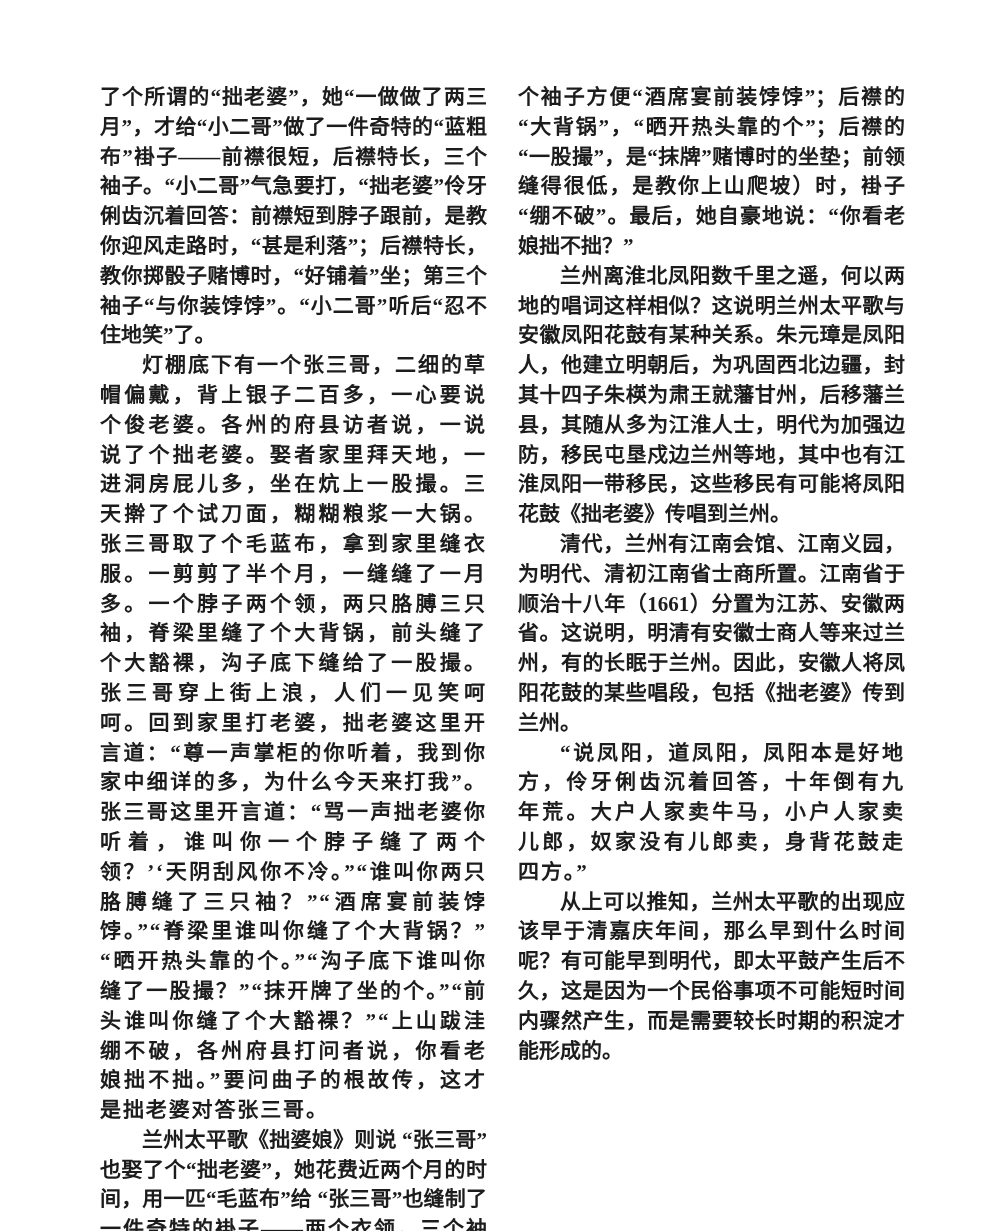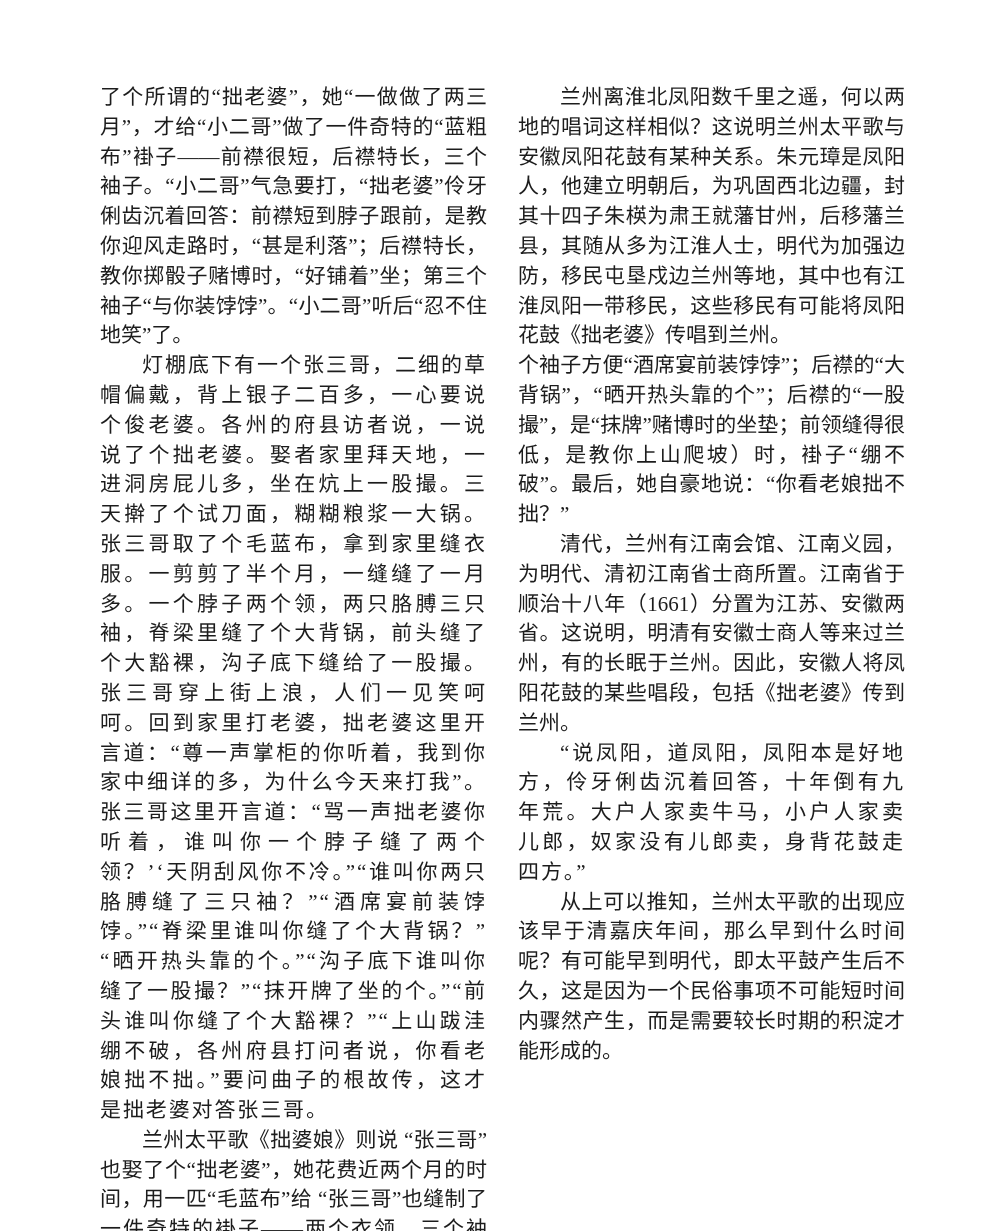--- a/index.html
+++ b/index.html
@@ -8,20 +8,21 @@
     background: #ffffff;
   }
   .page {
     position: relative;
     width: 1000px;
     height: 1231px;
     background: #ffffff;
     overflow: hidden;
     font-family: "Liberation Serif", "DejaVu Serif", serif;
     color: #1c1c1c;
+    font-weight: bold;
   }
   .columns {
     position: absolute;
     left: 100px;
     top: 83px;
     width: 805px;
     display: flex;
     gap: 31px;
   }
   .column {
@@ -49,21 +50,21 @@
 <div class="page">
   <div class="columns">
 
     <div class="column">
       <p class="body">了个所谓的“拙老婆”，她“一做做了两三月”，才给“小二哥”做了一件奇特的“蓝粗布”褂子——前襟很短，后襟特长，三个袖子。“小二哥”气急要打，“拙老婆”伶牙俐齿沉着回答：前襟短到脖子跟前，是教你迎风走路时，“甚是利落”；后襟特长，教你掷骰子赌博时，“好铺着”坐；第三个袖子“与你装饽饽”。“小二哥”听后“忍不住地笑”了。</p>
       <p class="quote indent">灯棚底下有一个张三哥，二细的草帽偏戴，背上银子二百多，一心要说个俊老婆。各州的府县访者说，一说说了个拙老婆。娶者家里拜天地，一进洞房屁儿多，坐在炕上一股撮。三天擀了个试刀面，糊糊粮浆一大锅。张三哥取了个毛蓝布，拿到家里缝衣服。一剪剪了半个月，一缝缝了一月多。一个脖子两个领，两只胳膊三只袖，脊梁里缝了个大背锅，前头缝了个大豁裸，沟子底下缝给了一股撮。张三哥穿上街上浪，人们一见笑呵呵。回到家里打老婆，拙老婆这里开言道：“尊一声掌柜的你听着，我到你家中细详的多，为什么今天来打我”。张三哥这里开言道：“骂一声拙老婆你听着，谁叫你一个脖子缝了两个领？’‘天阴刮风你不冷。”“谁叫你两只胳膊缝了三只袖？”“酒席宴前装饽饽。”“脊梁里谁叫你缝了个大背锅？”“晒开热头靠的个。”“沟子底下谁叫你缝了一股撮？”“抹开牌了坐的个。”“前头谁叫你缝了个大豁裸？”“上山跋洼绷不破，各州府县打问者说，你看老娘拙不拙。”要问曲子的根故传，这才是拙老婆对答张三哥。</p>
       <p class="body indent">兰州太平歌《拙婆娘》则说 “张三哥”也娶了个“拙老婆”，她花费近两个月的时间，用一匹“毛蓝布”给 “张三哥”也缝制了一件奇特的褂子——两个衣领，三个袖子，前领缝得很低，后襟厚而隆起似“背锅”，后襟下缘中部厚实。“张三哥”气急要打，“拙老婆”从容答道：两个衣领，刮风时“你不冷”；第三</p>
     </div>
 
     <div class="column">
+      <p class="body">个袖子方便“酒席宴前装饽饽”；后襟的“大背锅”，“晒开热头靠的个”；后襟的“一股撮”，是“抹牌”赌博时的坐垫；前领缝得很低，是教你上山爬坡）时，褂子“绷不破”。最后，她自豪地说：“你看老娘拙不拙？”</p>
       <p class="body indent">兰州离淮北凤阳数千里之遥，何以两地的唱词这样相似？这说明兰州太平歌与安徽凤阳花鼓有某种关系。朱元璋是凤阳人，他建立明朝后，为巩固西北边疆，封其十四子朱楧为肃王就藩甘州，后移藩兰县，其随从多为江淮人士，明代为加强边防，移民屯垦戍边兰州等地，其中也有江淮凤阳一带移民，这些移民有可能将凤阳花鼓《拙老婆》传唱到兰州。</p>
-      <p class="body">个袖子方便“酒席宴前装饽饽”；后襟的“大背锅”，“晒开热头靠的个”；后襟的“一股撮”，是“抹牌”赌博时的坐垫；前领缝得很低，是教你上山爬坡）时，褂子“绷不破”。最后，她自豪地说：“你看老娘拙不拙？”</p>
       <p class="body indent">清代，兰州有江南会馆、江南义园，为明代、清初江南省士商所置。江南省于顺治十八年（1661）分置为江苏、安徽两省。这说明，明清有安徽士商人等来过兰州，有的长眠于兰州。因此，安徽人将凤阳花鼓的某些唱段，包括《拙老婆》传到兰州。</p>
       <p class="quote indent">“说凤阳，道凤阳，凤阳本是好地方，伶牙俐齿沉着回答，十年倒有九年荒。大户人家卖牛马，小户人家卖儿郎，奴家没有儿郎卖，身背花鼓走四方。”</p>
       <p class="body indent">从上可以推知，兰州太平歌的出现应该早于清嘉庆年间，那么早到什么时间呢？有可能早到明代，即太平鼓产生后不久，这是因为一个民俗事项不可能短时间内骤然产生，而是需要较长时期的积淀才能形成的。</p>
     </div>
 
   </div>
 </div>
 
 </body></html>

